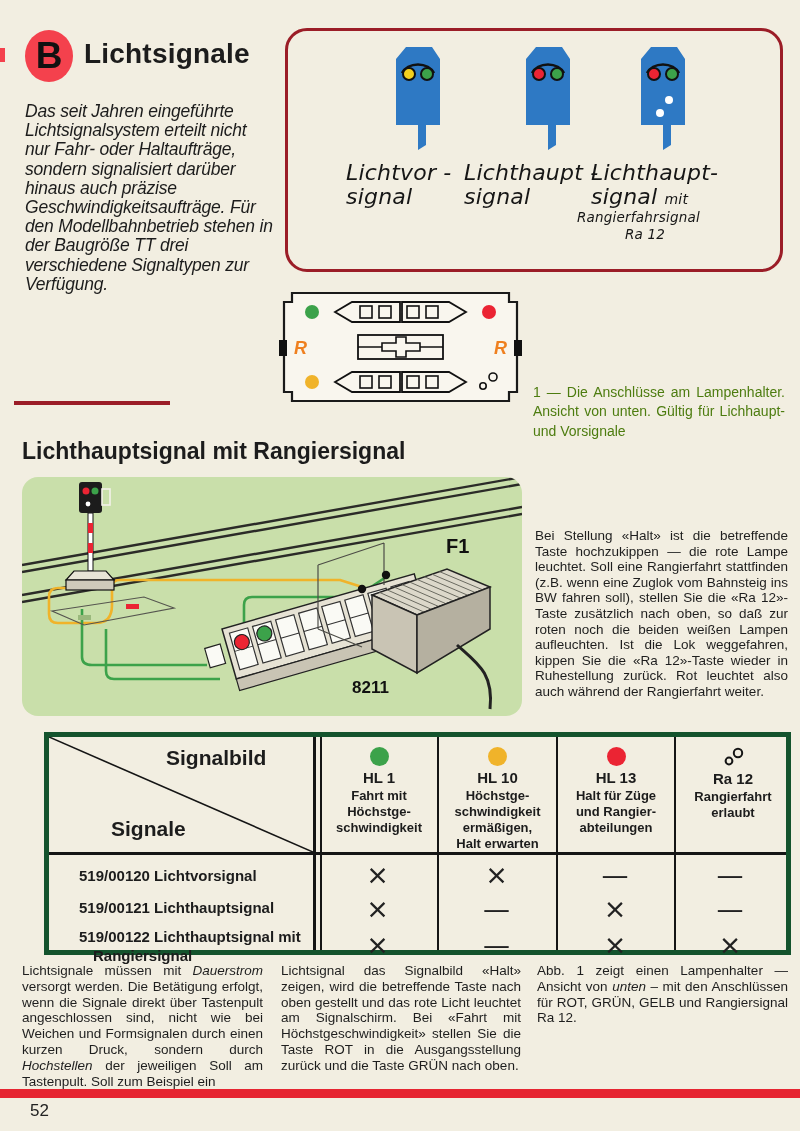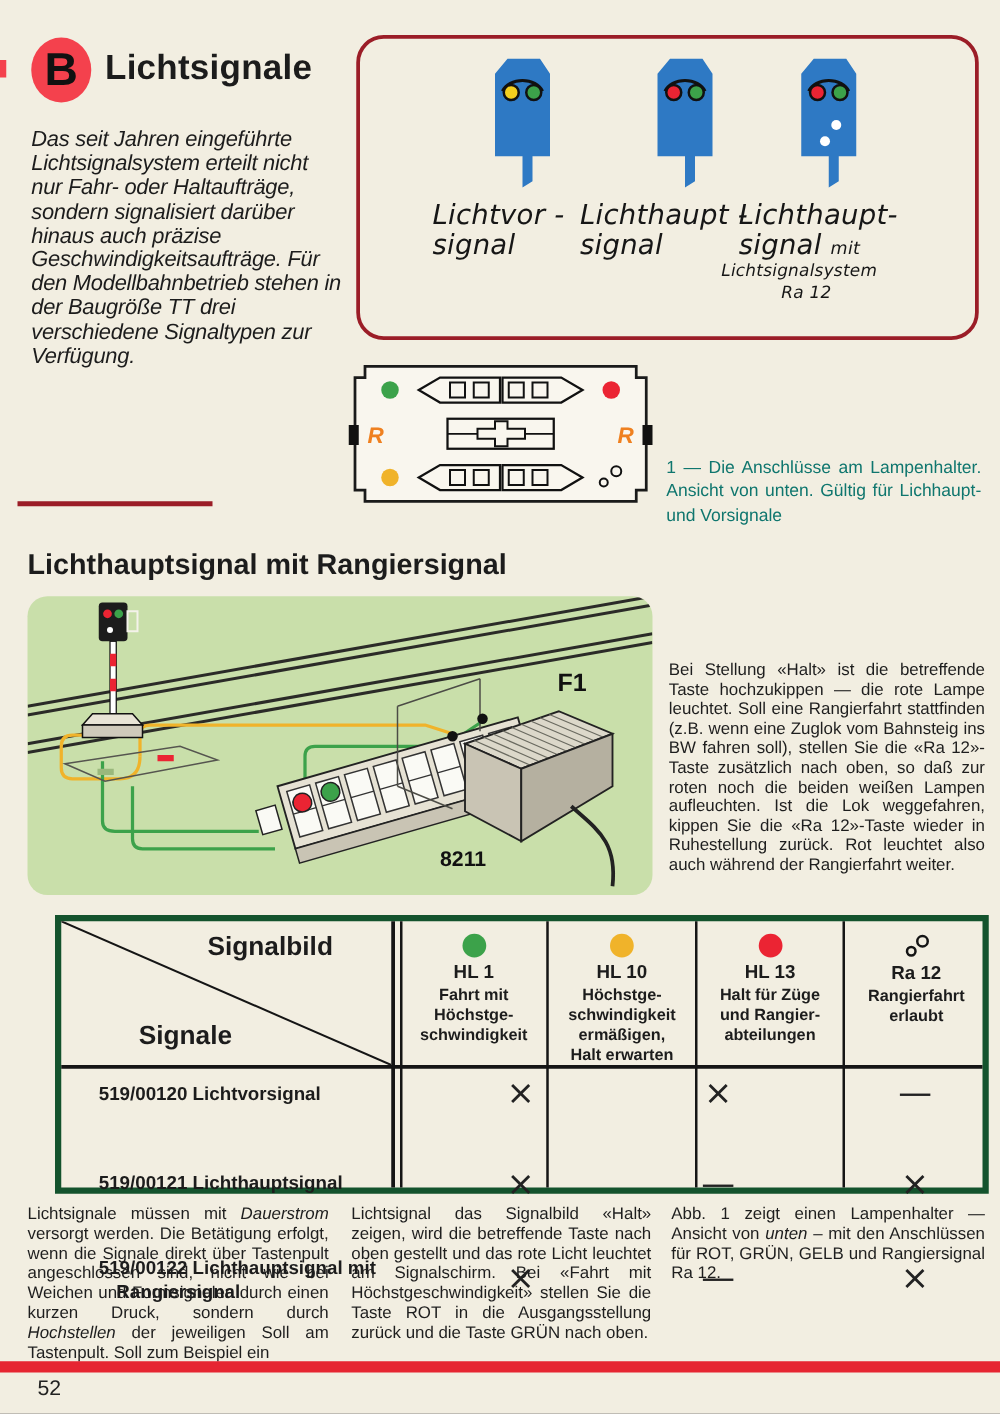--- a/index.html
+++ b/index.html
@@ -32,22 +32,22 @@
     margin-top:6px;font-family:"DejaVu Sans",sans-serif;font-style:italic;
     font-size:22px;line-height:1.08;letter-spacing:.2px;color:#161616;
   }
   .sig-sub{font-size:13.5px;line-height:1.3;}
   .sig-mit{font-size:14px;}
   .sig-ra{padding-left:34px;}
   .sig-rfs{margin-left:-14px;}
   
   .lampholder{position:absolute;left:278px;top:290px;}
   .caption{
-    position:absolute;left:533px;top:364px;width:252px;
-    font-size:14px;line-height:1.38;text-align:justify;color:#0f766e;
+    position:absolute;left:533px;top:383px;width:252px;
+    font-size:14px;line-height:1.38;text-align:justify;color:#4d7c0f;
   }
   .rule-maroon{position:absolute;left:14px;top:401px;width:156px;height:4px;background:var(--maroon);}
   
   .heading2{position:absolute;left:22px;top:438px;font-size:23px;font-weight:bold;}
   .panel{
     position:absolute;left:22px;top:477px;width:500px;height:239px;
     background:var(--panel-green);border-radius:16px;overflow:hidden;
   }
   .panel-text{
     position:absolute;left:535px;top:528px;width:253px;
@@ -65,21 +65,21 @@
   .corner-bottom{position:absolute;left:62px;top:80px;font-size:21px;font-weight:bold;}
   .hcell{
     position:absolute;top:0;height:115px;box-sizing:border-box;
     display:flex;flex-direction:column;align-items:center;padding-top:10px;text-align:center;
   }
   .hdot{width:19px;height:19px;border-radius:50%;margin-bottom:3px;}
   .hcode{font-size:15px;font-weight:bold;margin-bottom:2px;}
   .hdesc{font-size:13px;font-weight:bold;line-height:1.22;}
   .tbl-body{
     position:absolute;left:0;top:117px;right:0;bottom:0;
-    display:grid;grid-template-columns:269px 119px 119px 118px 1fr;grid-template-rows:40px 29px 1fr;gap:39px;
+    display:grid;grid-template-columns:269px 119px 119px 118px 1fr;grid-template-rows:40px 29px 1fr;
   }
   .row-label{font-size:15px;font-weight:bold;padding-left:30px;box-sizing:border-box;}
   .rl1{padding-top:13px;}
   .rl2{padding-top:5px;}
   .rl3{padding-top:5px;line-height:1.25;}
   .row-label .ind{padding-left:14px;}
   .mcell{display:flex;align-items:center;justify-content:center;}
   .mark{font-family:"DejaVu Sans",sans-serif;font-size:27px;font-weight:400;color:#222;}
   
   .foot-col{position:absolute;top:963px;font-size:13.5px;line-height:15.8px;text-align:justify;color:#1e1e1e;}
@@ -140,21 +140,21 @@
         <circle cx="39" cy="31" r="6" style="fill:var(--green)" stroke="#111" stroke-width="2"></circle>
         <circle cx="36" cy="57" r="4" fill="#fff"></circle>
         <circle cx="27" cy="70" r="4" fill="#fff"></circle>
       </svg>
       <div class="sig-label">
         <div>Lichthaupt-</div>
         <div>
           <span>signal</span>
           <span class="sig-mit">mit</span>
         </div>
-        <div class="sig-sub sig-rfs">Lichtsignalsystem</div>
+        <div class="sig-sub sig-rfs">Rangierfahrsignal</div>
         <div class="sig-sub sig-ra">Ra 12</div>
       </div>
     </div>
   </div>
 
   <svg class="lampholder" width="248" height="114" viewBox="0 0 248 114">
     <path d="M14,3 H231 V12 H239 V102 H231 V111 H14 V102 H6 V12 H14 Z" fill="#f9f6ee" stroke="#1a1a1a" stroke-width="2.2"></path>
     <rect x="1" y="50" width="8" height="16" fill="#111"></rect>
     <rect x="236" y="50" width="8" height="16" fill="#111"></rect>
     <circle cx="34" cy="22" r="7" style="fill:var(--green)"></circle>

